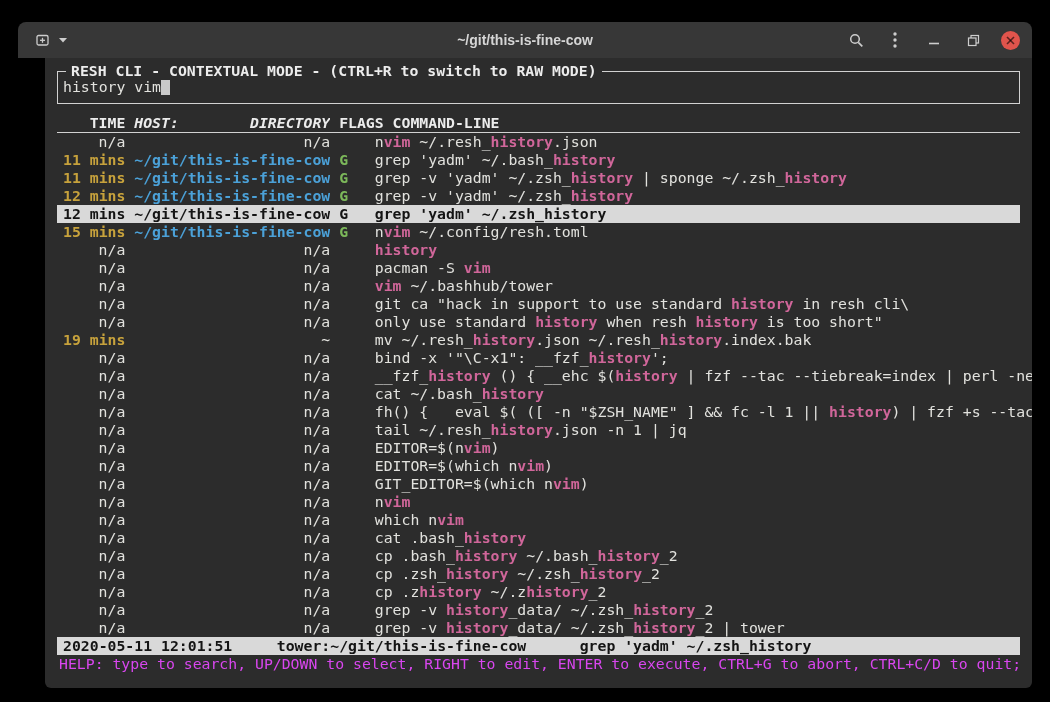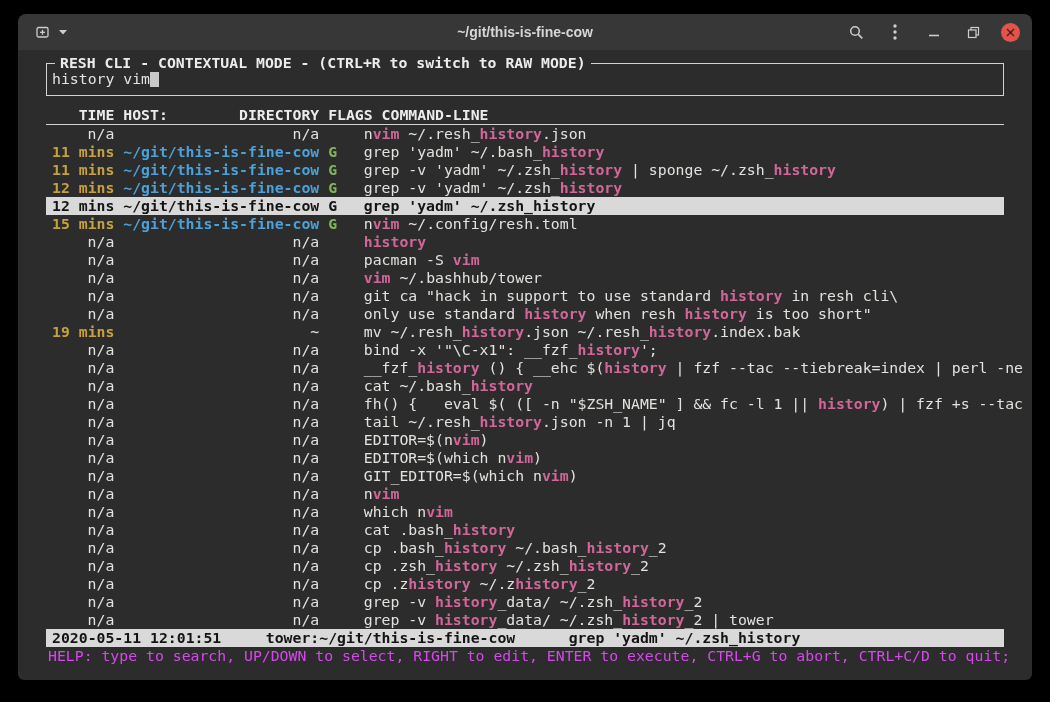--- a/index.html
+++ b/index.html
@@ -11,49 +11,49 @@
     --accent-flag:#7cb85a;
     --accent-match:#d0669a;
     --selection-bg:#d9d9d9;
     --selection-fg:#141414;
     --close-button:#e0544c;
     --border-light:#d2d2d2;
   }
   *{box-sizing:border-box;}
   html,body{margin:0;padding:0;}
   body{width:1050px;height:702px;background:#000;overflow:hidden;position:relative;}
-  .window{position:absolute;left:18px;top:14px;width:1014px;height:549px;}
+  .window{position:absolute;left:18px;top:22px;width:1014px;height:549px;}
   
   .titlebar{position:relative;height:36px;background:var(--bg-titlebar);border-radius:8px 8px 0 0;
     display:flex;align-items:center;padding:0 12px;}
   .tb-title{position:absolute;left:0;right:0;text-align:center;pointer-events:none;
     font-family:"Liberation Sans",sans-serif;font-size:14px;font-weight:bold;color:#d6d6d6;}
   .tb-left{display:flex;align-items:center;gap:3px;z-index:1;}
   .tb-right{margin-left:auto;display:flex;align-items:center;gap:17px;z-index:1;}
   .tb-btn{background:none;border:none;padding:0;width:22px;height:22px;display:flex;
     align-items:center;justify-content:center;cursor:pointer;}
   .close-btn{width:19px;height:19px;border-radius:50%;background:var(--close-button);}
   .newtab-btn{width:26px;}
   
   .terminal{height:630px;background:var(--bg-terminal);border-radius:0 0 6px 6px;
-    padding:0 28px;font-family:"DejaVu Sans Mono",monospace;font-size:14.8px;
-    color:var(--fg-default);overflow:hidden;}
+    padding:0 12px;font-family:"DejaVu Sans Mono",monospace;font-size:14.8px;
+    color:var(--fg-default);overflow:hidden;margin-left:27px;}
   
   .searchbox{position:relative;margin-top:13px;height:33px;border:1px solid var(--border-light);}
   .searchbox-title{position:absolute;top:-10px;left:8px;background:var(--bg-terminal);
     padding:0 5px;font-weight:bold;line-height:18px;color:#ececec;}
   .search-line{display:flex;white-space:pre;padding:6px 0 0 5px;line-height:18px;}
   .cursor{display:inline-block;width:1ch;height:17px;background:#c9c9c9;}
   
   .hdr{display:flex;white-space:pre;margin-top:10px;font-weight:bold;height:19px;line-height:18px;
     border-bottom:1px solid var(--border-light);padding-left:6px;color:#ececec;align-items:center;}
   .row{display:flex;white-space:pre;height:18px;line-height:18px;padding-left:6px;}
   .c-time{flex:none;display:inline-block;width:7ch;text-align:right;overflow:hidden;}
   .c-dir{flex:none;display:inline-block;width:22ch;text-align:right;margin-left:1ch;overflow:hidden;}
-  .hdr-dir{display:inline-flex;justify-content:space-between;text-align:left;}
+  .hdr-dir{display:inline-flex;justify-content:space-between;text-align:left;font-style:italic;}
   .c-flags{flex:none;display:inline-block;width:3ch;margin-left:1ch;}
   .c-cmd{flex:none;margin-left:1ch;}
   .c-rest{flex:none;margin-left:1ch;}
   .t-accent{color:var(--accent-time);font-weight:bold;}
   .t-path{color:var(--accent-path);font-weight:bold;}
   .t-flag{color:var(--accent-flag);font-weight:bold;}
   .t-match{color:var(--accent-match);font-weight:bold;}
   .row.selected{background:var(--selection-bg);}
   .row.selected span{color:var(--selection-fg) !important;font-weight:bold;}
   

